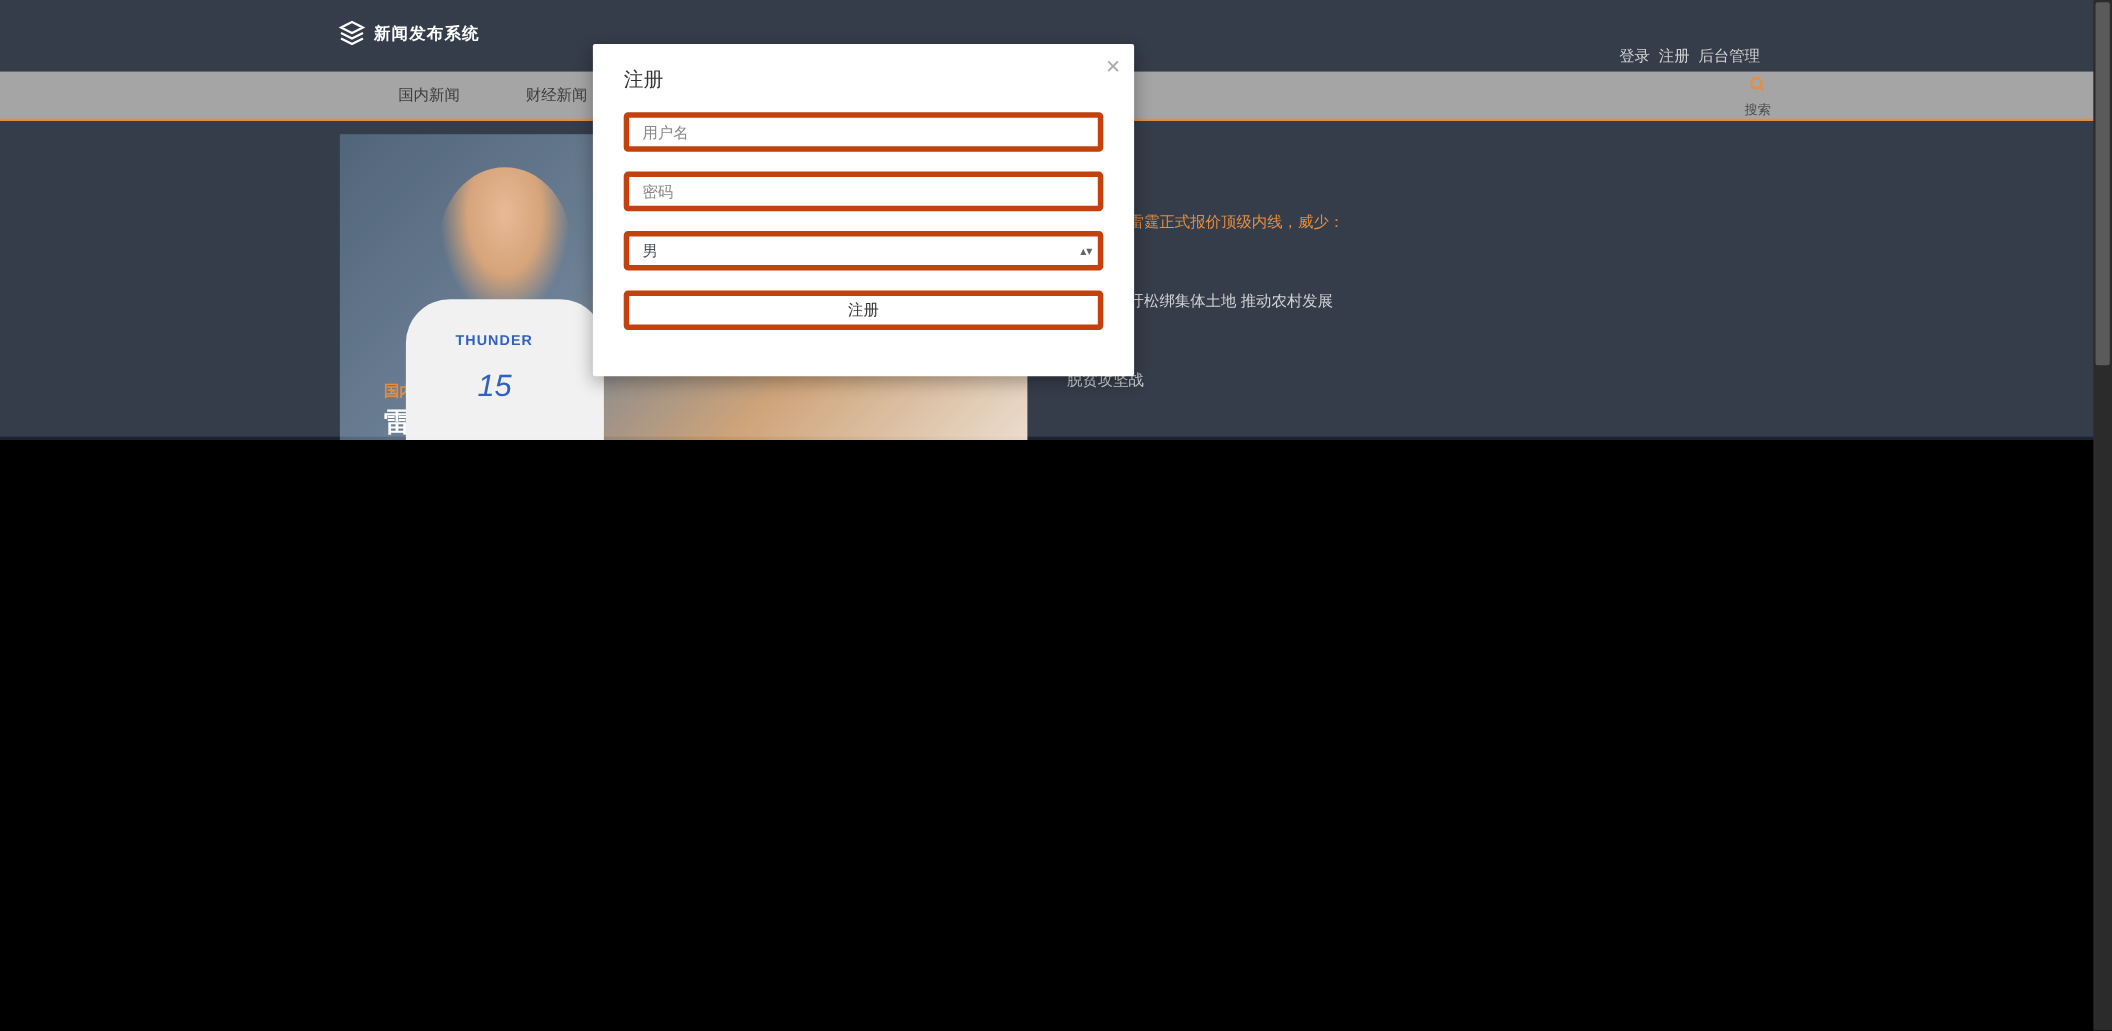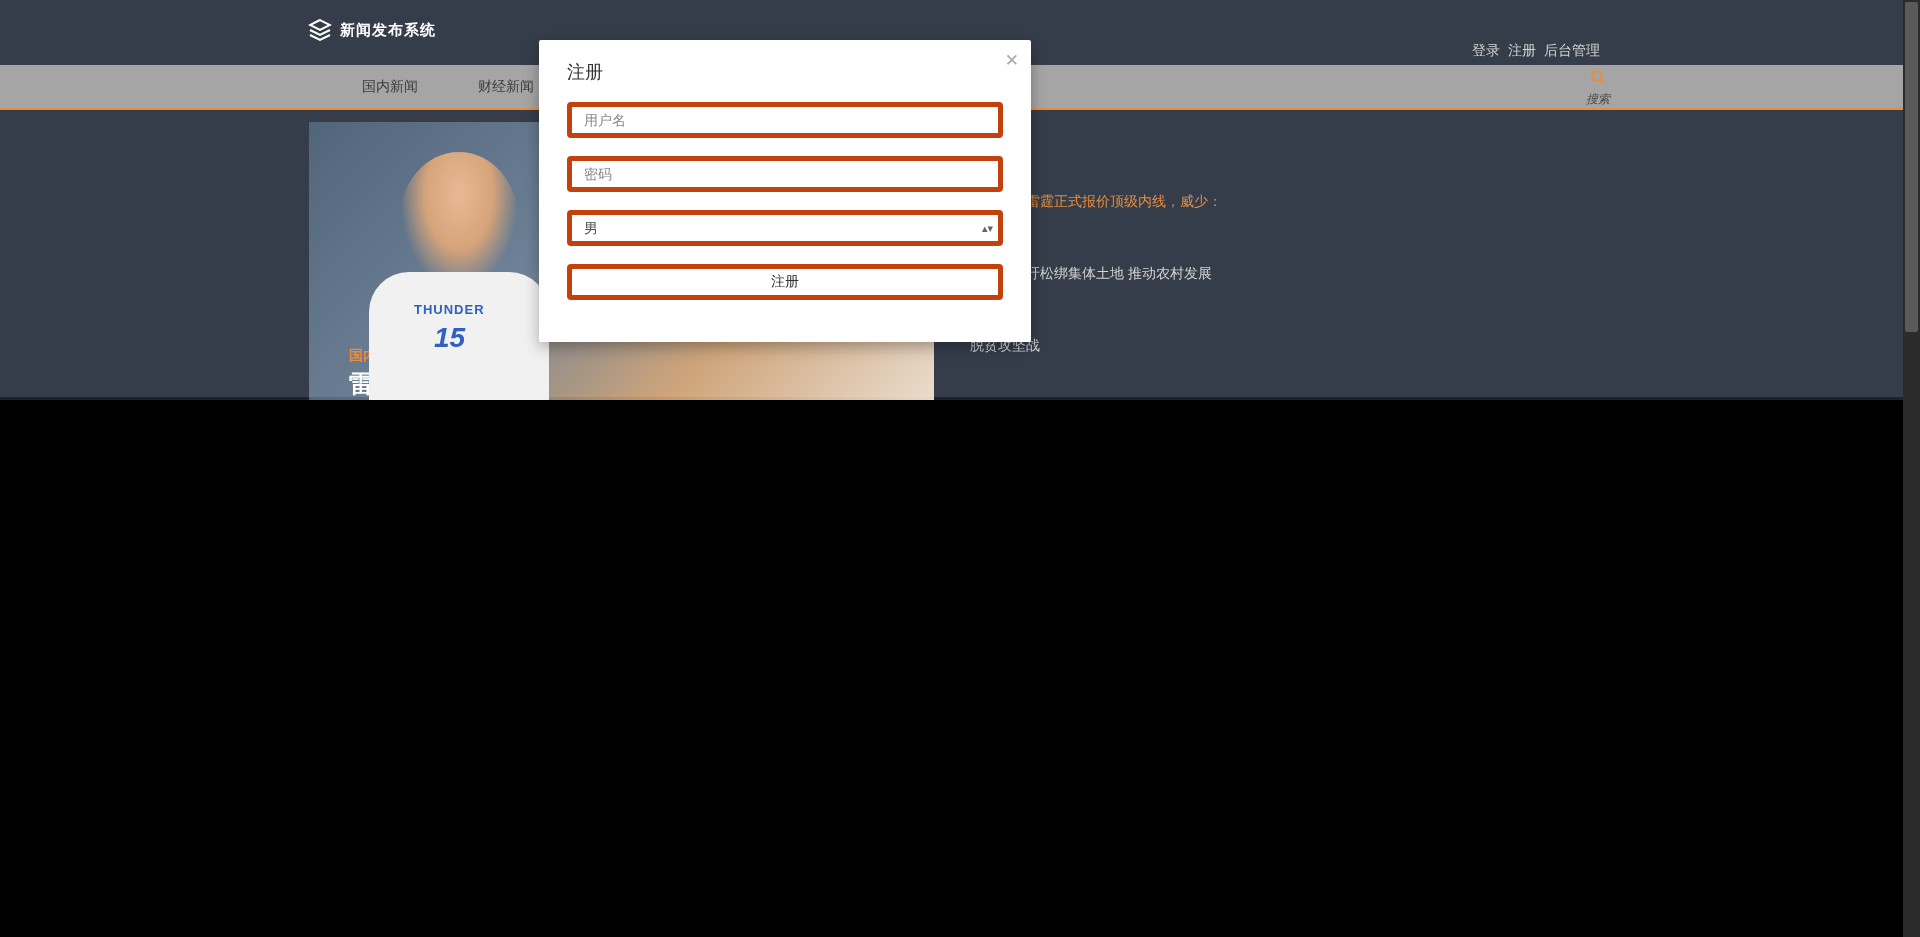--- a/index.html
+++ b/index.html
@@ -69,21 +69,20 @@
   line-height: 45px;
   height: 45px;
 }
 .search-block {
   position: absolute;
   right: 310px;
   top: 4px;
   text-align: center;
   color: #e67e22;
   font-size: 12px;
-  font-style: italic;
 }
 .search-block .icon { display: block; font-size: 16px; }
 .search-block .label { display: block; color: #333; font-size: 12px; margin-top: 2px;}
 .content-area {
   background: #1a2332;
   height: 290px;
   padding-top: 15px;
   position: relative;
 }
 .hero-img {
@@ -106,22 +105,22 @@
 .hero-img::after {
   content:'';
   position:absolute;
   left:60px; top:150px;
   width:180px; height:140px;
   background:#f0f0f0;
   border-radius: 40px 40px 0 0;
 }
 .jersey-num {
   position:absolute;
-  left:125px; top:200px;
-  font-size:28px; color:#3060c0; font-weight:bold;
+  left:125px; top:213px;
+  font-size:28px; color:#3060c0; font-weight:normal;
   font-style: italic; z-index:2;
 }
 .jersey-text {
   position:absolute; left:105px; top:180px;
   font-size:13px; color:#3060c0; font-weight:bold; z-index:2;
   letter-spacing:1px;
 }
 .hero-tag {
   position:absolute;
   left:40px;

